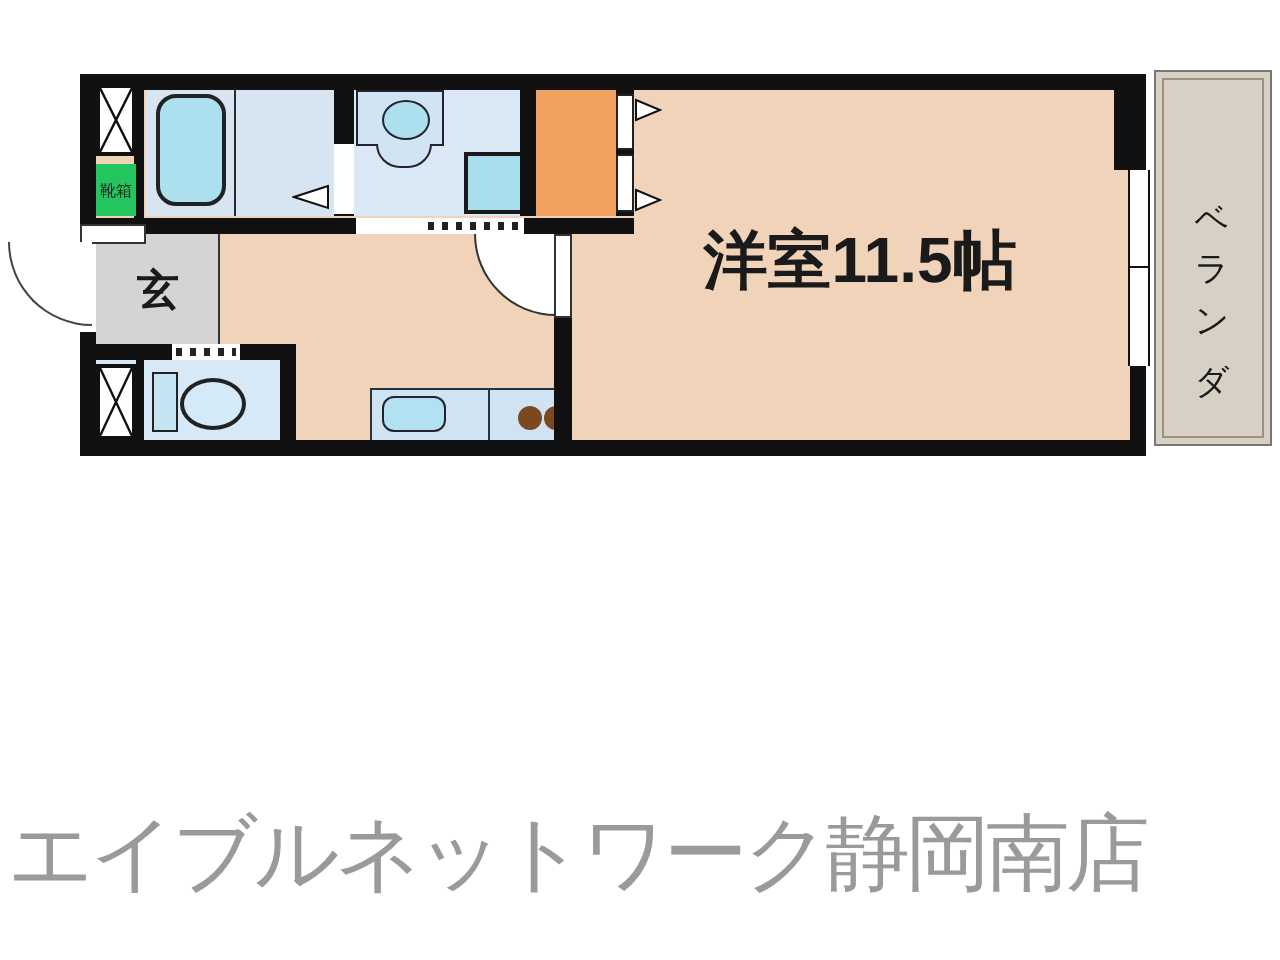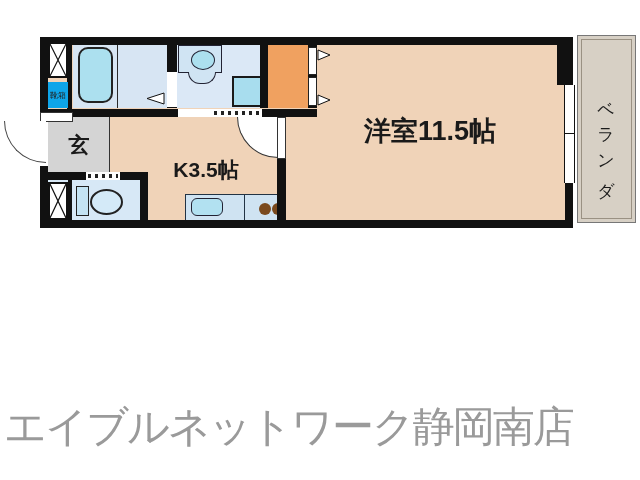--- a/index.html
+++ b/index.html
@@ -108,25 +108,24 @@
   <div class="abs" style="left:48px;top:42px;width:20px;height:36px;background:#fff;border:2px solid #111;">
     <svg viewBox="0 0 10 10" preserveAspectRatio="none" style="width:100%;height:100%">
       <path d="M0 0 L10 10 M10 0 L0 10" stroke="#111" stroke-width="1.2" vector-effect="non-scaling-stroke" fill="none"></path>
     </svg>
   </div>
   <div class="abs" style="left:48px;top:182px;width:20px;height:38px;background:#fff;border:2px solid #111;">
     <svg viewBox="0 0 10 10" preserveAspectRatio="none" style="width:100%;height:100%">
       <path d="M0 0 L10 10 M10 0 L0 10" stroke="#111" stroke-width="1.2" vector-effect="non-scaling-stroke" fill="none"></path>
     </svg>
   </div>
-  <div class="lbl" style="left:48px;top:82px;width:20px;height:26px;background:#0ea5e9;font-size:8px;color:#222;overflow:hidden;">靴箱</div>
+  <div class="lbl" style="left:48px;top:82px;width:20px;height:26px;background:#22c55e;font-size:8px;color:#222;overflow:hidden;">靴箱</div>
 
   <div class="fill" style="left:577px;top:35px;width:59px;height:188px;background:#d7d0c5;border:1px solid #777;"></div>
   <div class="abs" style="left:581px;top:39px;width:51px;height:180px;border:1px solid #9a9183;"></div>
 
-  <div class="lbl" style="left:330px;top:113px;width:200px;height:36px;font-size:27px;font-weight:600;">洋室11.5帖</div>
-  <div class="lbl" style="left:166px;top:157px;width:80px;height:26px;font-size:21px;font-weight:600;">K3.5帖</div>
+  <div class="lbl" style="left:330px;top:113px;width:200px;height:36px;font-size:32px;font-weight:600;">洋室11.5帖</div>
   <div class="lbl" style="left:62px;top:130px;width:34px;height:30px;font-size:21px;font-weight:600;">玄</div>
   <div class="lbl vtext" style="left:593px;top:80px;width:26px;height:126px;">ベランダ</div>
 
   <div class="footer-brand">エイブルネットワーク静岡南店</div>
 
 </div>
 
 </body></html>

